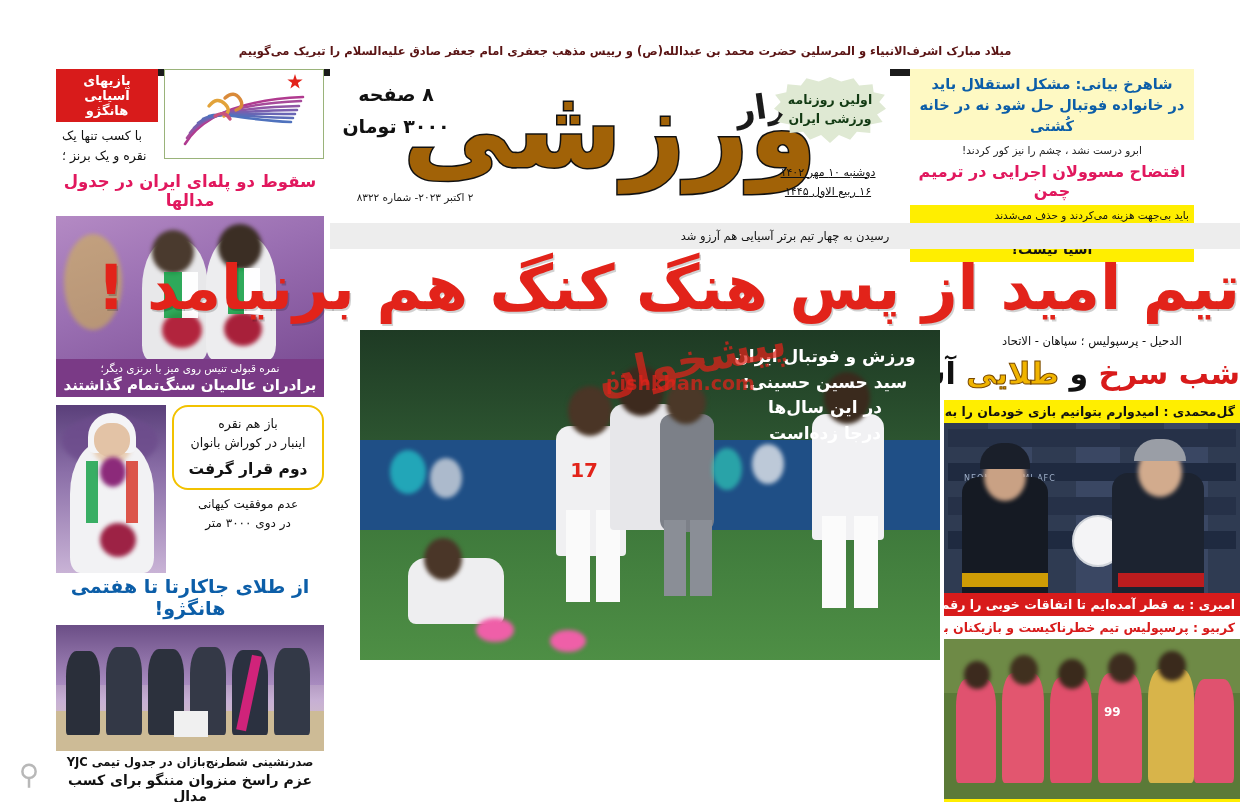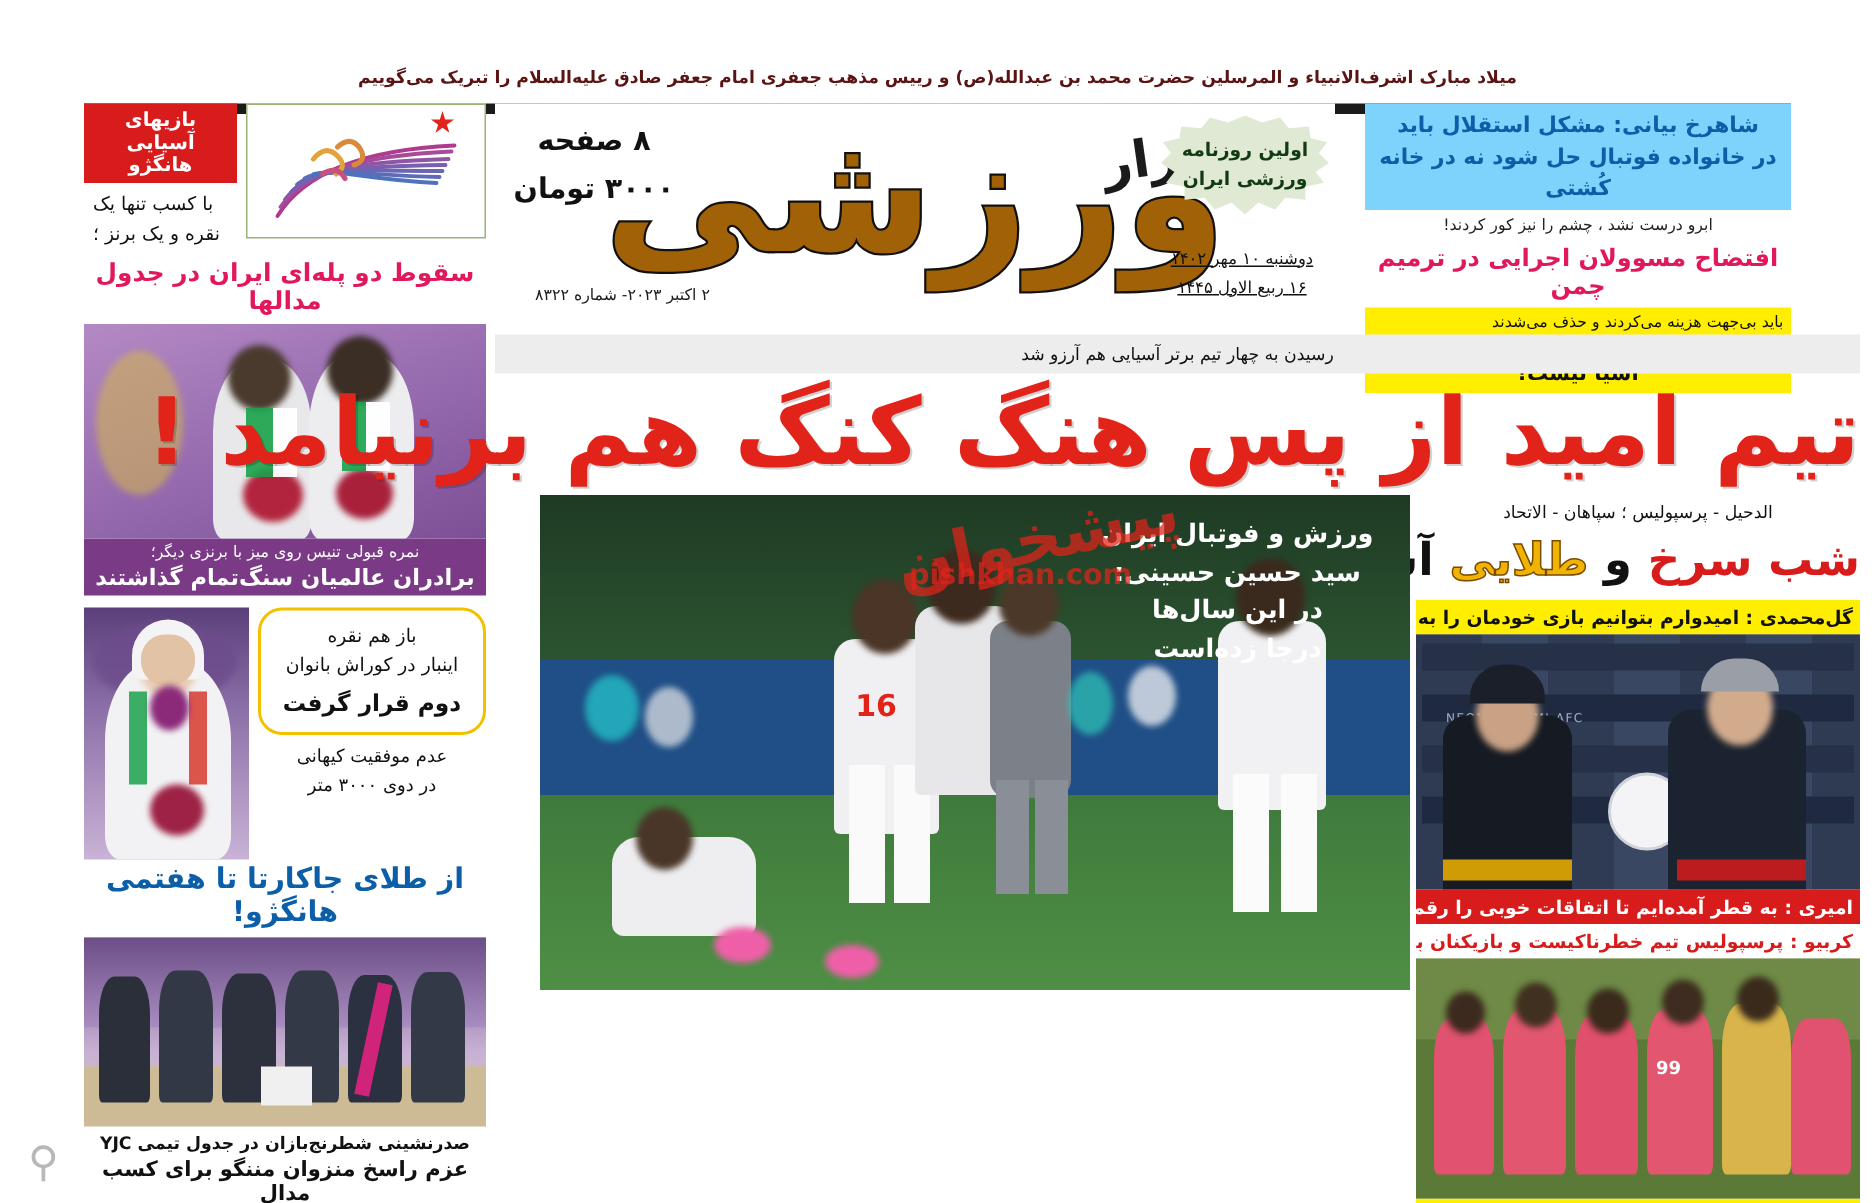--- a/index.html
+++ b/index.html
@@ -97,21 +97,21 @@
       29% 2%, 40% 7%);
   }
   .mh-dates {
     bottom: 10px; right: 2px; width: 120px;
     text-align: center; font-size: 11px; color: #111; line-height: 1.75; text-decoration: underline;
   }
 
   
   .rnews { top: 69px; right: 56px; width: 284px; }
   .rnews .hd-blue {
-    background: #7dd3fc; color: #0c5ea8;
+    background: #fef9c3; color: #0c5ea8;
     font-size: 14.5px; font-weight: bold; line-height: 1.45;
     padding: 5px 4px 3px; text-align: center;
   }
   .rnews .sub {
     font-size: 10.5px; color: #222; text-align: center; padding: 4px 4px 3px;
   }
   .rnews .hd-pink {
     color: #e1185e; font-size: 16px; font-weight: bold;
     text-align: center; padding: 3px 4px 5px;
   }
@@ -388,21 +388,21 @@
       <div style="width:580px; position:relative; order:2;">
         <div class="photo ph-stadium" style="height:330px;">
           <div class="abs" style="left:0;top:0;right:0;height:110px;background:linear-gradient(180deg,#1e3a24,#2c5430);"></div>
           <div class="abs" style="left:0;top:110px;right:0;height:90px;background:#1f4f86;"></div>
           <div class="abs" style="left:0;top:200px;right:0;bottom:0;background:linear-gradient(180deg,#3f7a3c,#4e8f45);"></div>
 
           <div class="abs" style="left:196px;top:96px;width:70px;height:130px;background:#f0f0f2;border-radius:14px 14px 4px 4px;"></div>
           <div class="blurdot" style="left:208px;top:56px;width:44px;height:50px;background:#4a3526;"></div>
           <div class="abs" style="left:206px;top:180px;width:24px;height:92px;background:#fafafa;"></div>
           <div class="abs" style="left:236px;top:180px;width:24px;height:92px;background:#fafafa;"></div>
-          <div class="abs" style="left:212px;top:128px;width:26px;height:22px;color:#e2231a;font-size:20px;font-weight:bold;text-align:center;">16</div>
+          <div class="abs" style="left:212px;top:128px;width:26px;height:22px;color:#e2231a;font-size:20px;font-weight:bold;text-align:center;">17</div>
 
           <div class="abs" style="left:250px;top:74px;width:68px;height:126px;background:#e7e7ea;border-radius:14px 14px 4px 4px;"></div>
           <div class="blurdot" style="left:258px;top:36px;width:46px;height:50px;background:#3d2a1e;"></div>
 
           <div class="abs" style="left:300px;top:84px;width:54px;height:118px;background:#7c8088;border-radius:12px;"></div>
           <div class="blurdot" style="left:306px;top:52px;width:40px;height:42px;background:#4b3828;"></div>
           <div class="abs" style="left:304px;top:190px;width:22px;height:76px;background:#8a8e96;"></div>
           <div class="abs" style="left:330px;top:190px;width:22px;height:76px;background:#8a8e96;"></div>
 
           <div class="abs" style="left:452px;top:84px;width:72px;height:126px;background:#f1f1f3;border-radius:14px 14px 4px 4px;"></div>

